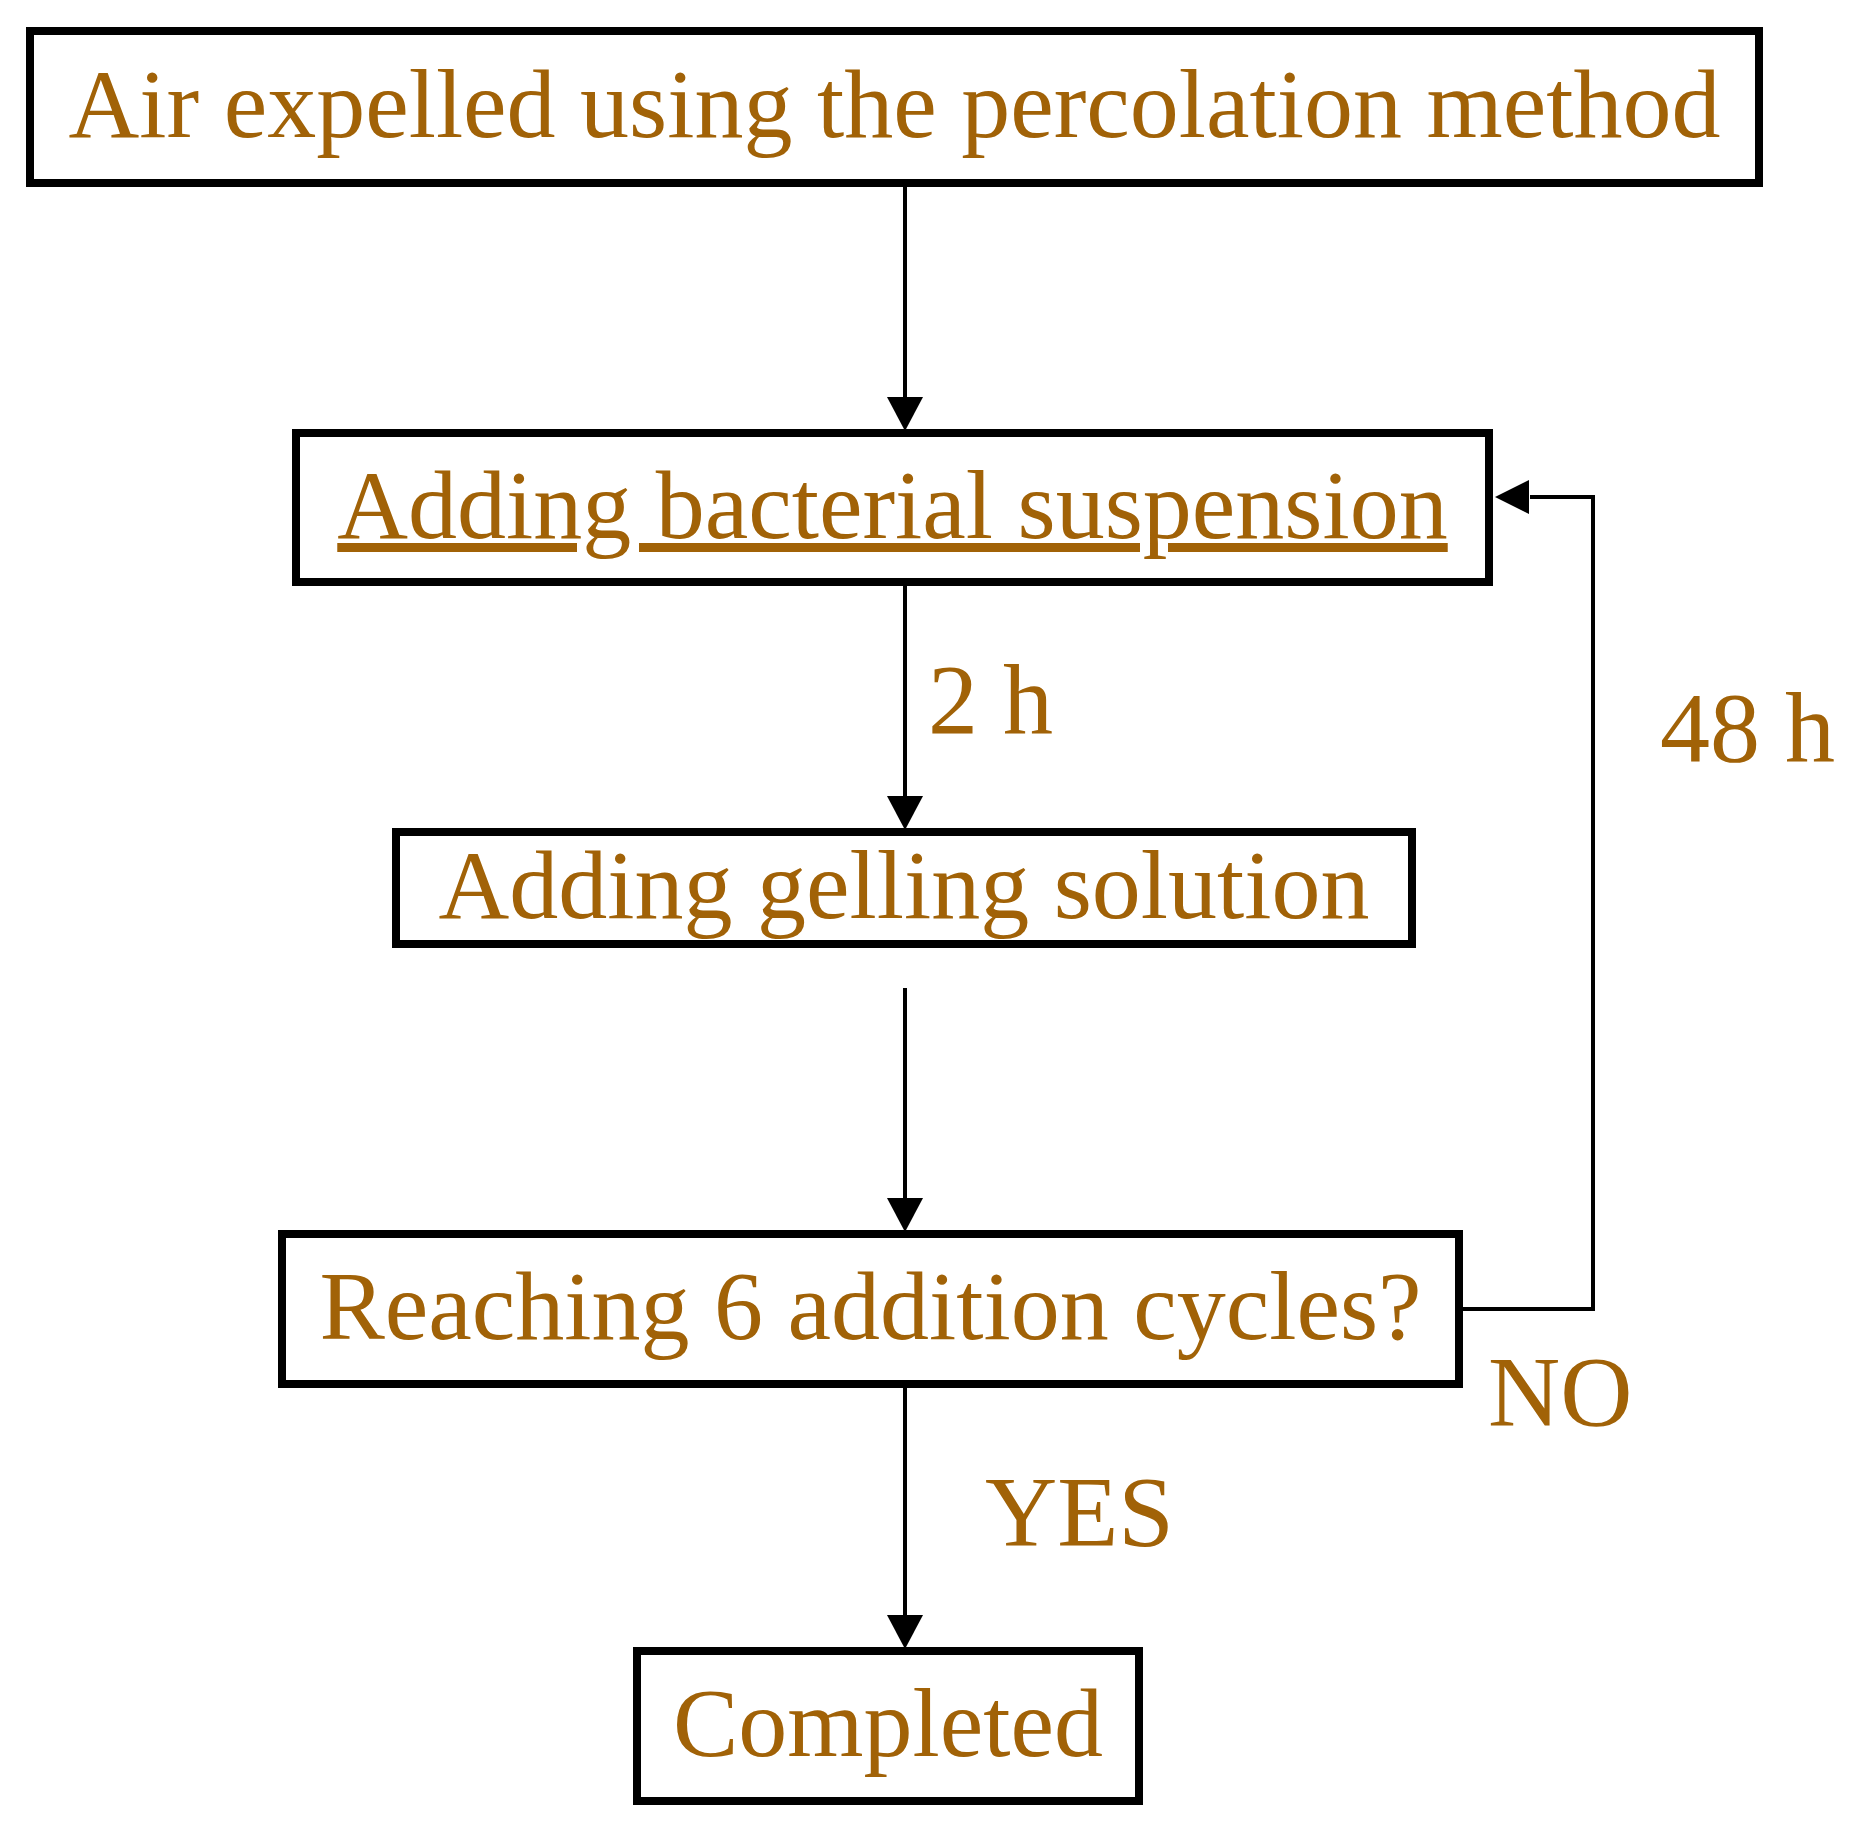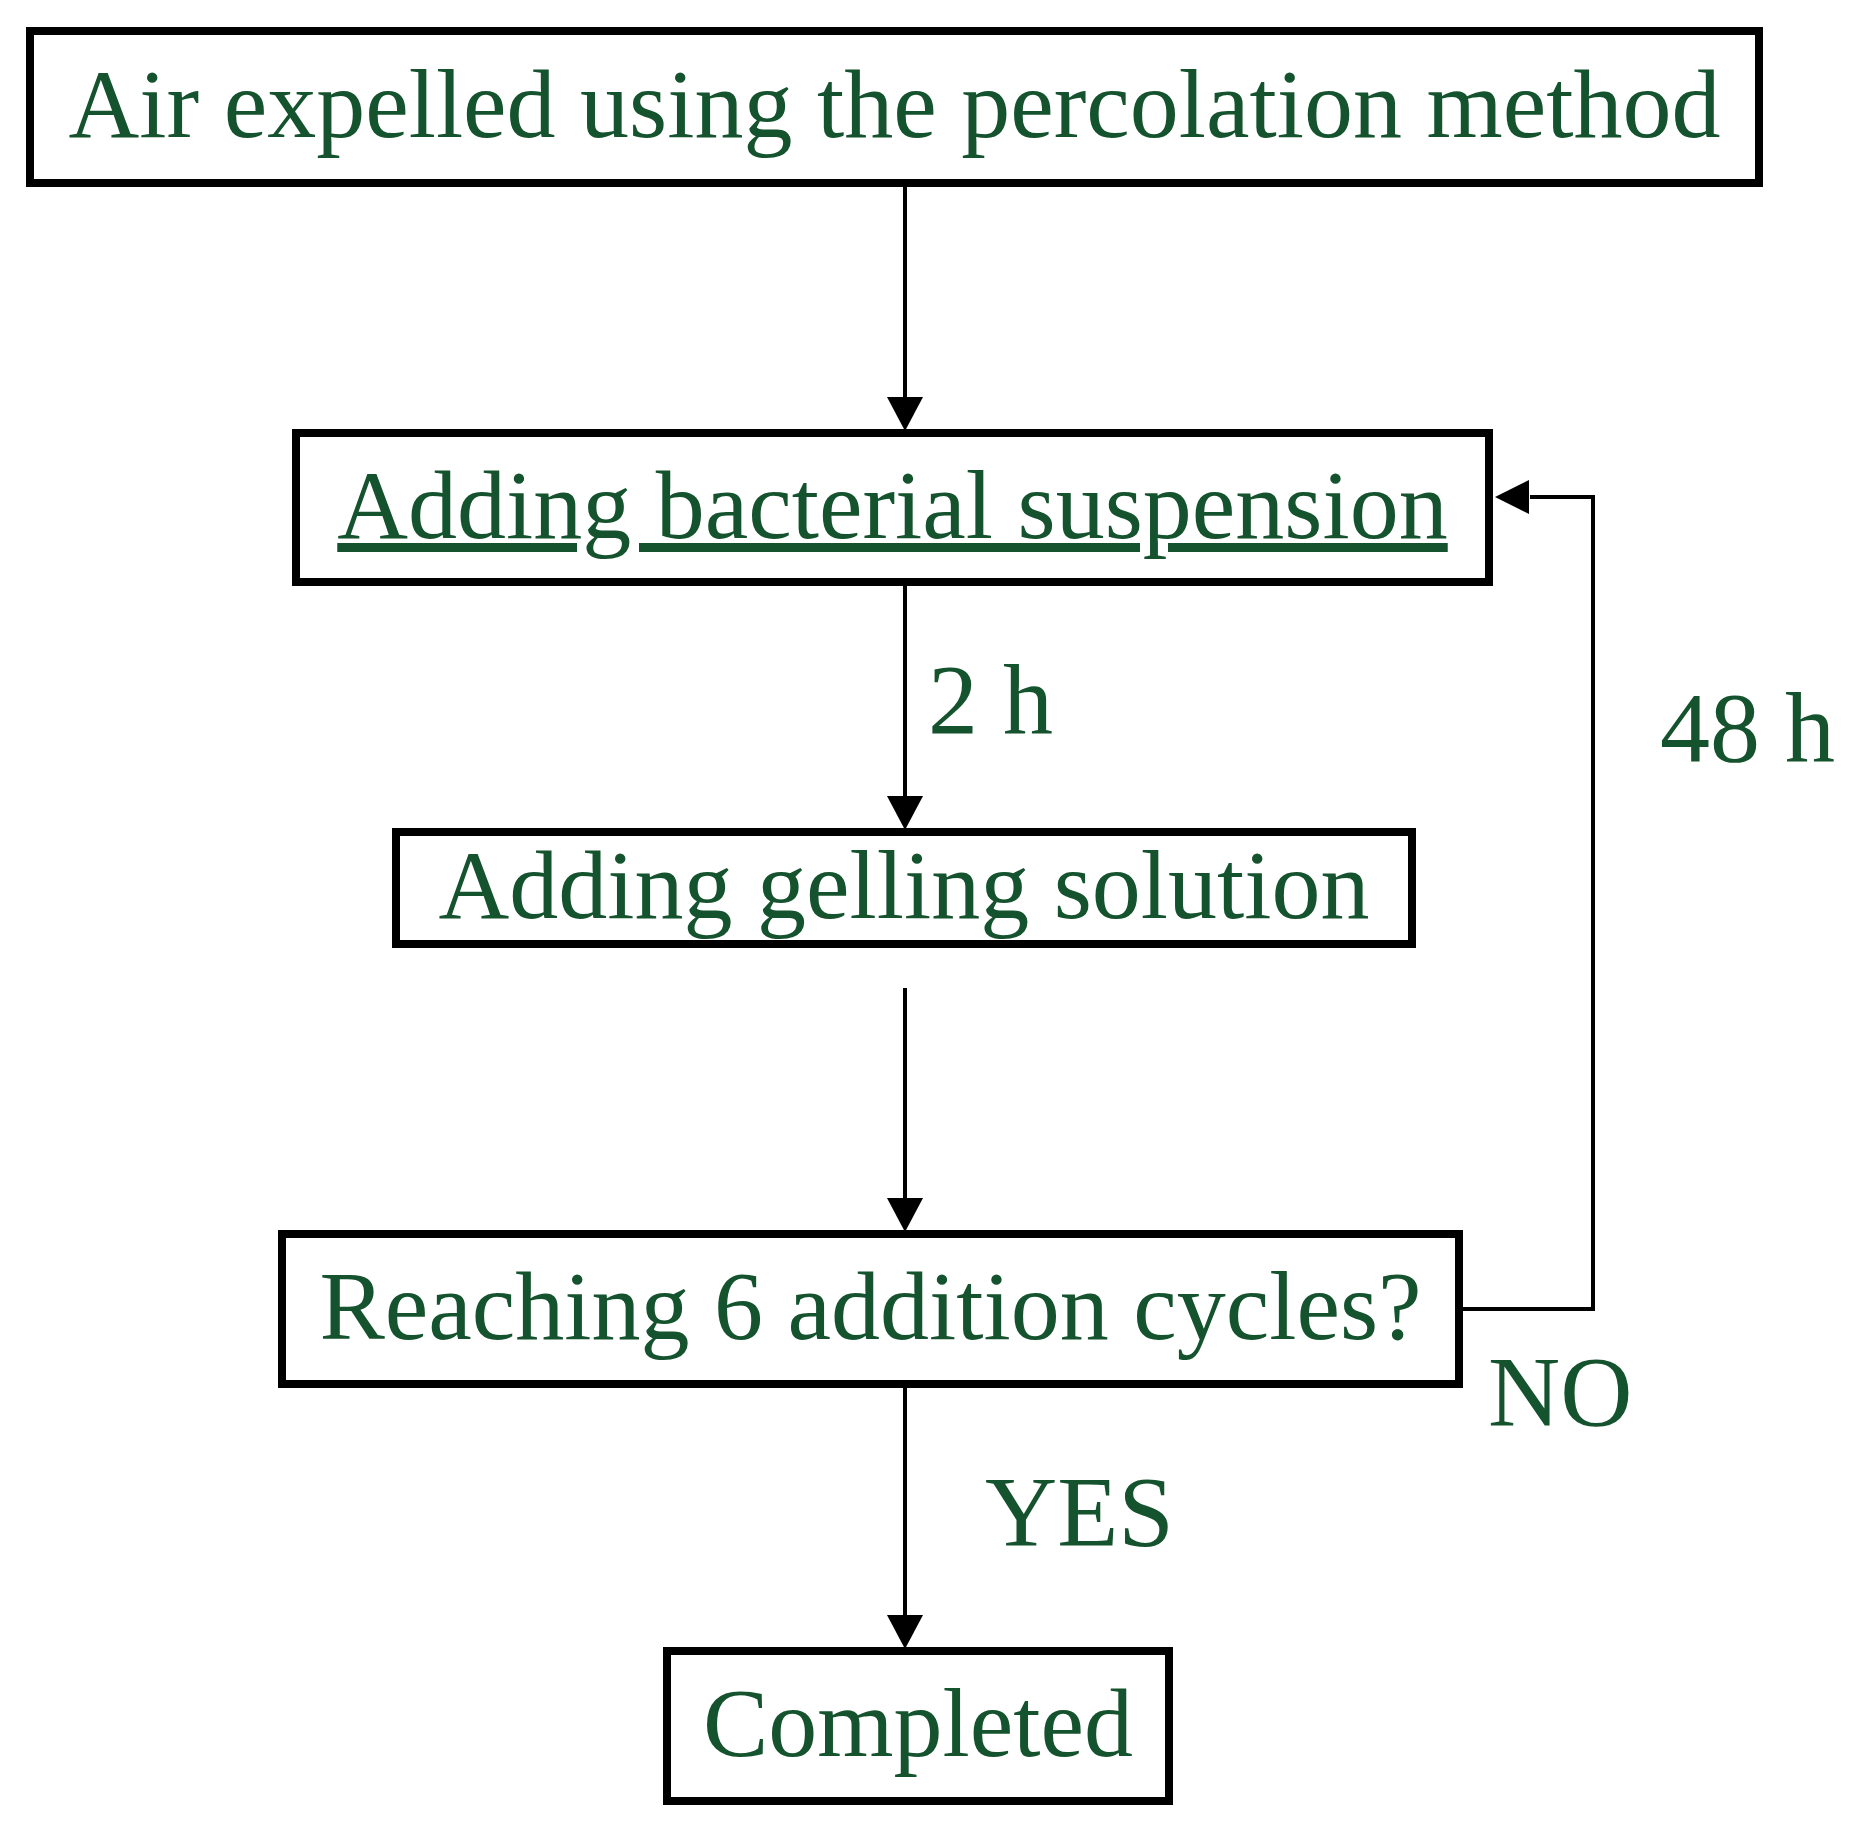--- a/index.html
+++ b/index.html
@@ -6,21 +6,21 @@
     margin: 0;
     padding: 0;
     background: #ffffff;
   }
   .canvas {
     position: relative;
     width: 1859px;
     height: 1829px;
     background: #ffffff;
     font-family: "Liberation Serif", "DejaVu Serif", serif;
-    color: #14532d;
+    color: #a16207;
     overflow: hidden;
   }
   .arrow-layer {
     position: absolute;
     left: 0;
     top: 0;
     width: 1859px;
     height: 1829px;
   }
   .node {
@@ -44,21 +44,21 @@
     position: absolute;
     font-size: 100px;
     line-height: 1;
     white-space: nowrap;
   }
   
   #node-start      { left: 26px;  top: 27px;   width: 1737px; height: 160px; }
   #node-bacterial  { left: 292px; top: 429px;  width: 1201px; height: 157px; text-decoration: underline; }
   #node-gelling    { left: 392px; top: 828px;  width: 1024px; height: 120px; }
   #node-decision   { left: 278px; top: 1230px; width: 1185px; height: 158px; }
-  #node-completed  { left: 663px; top: 1647px; width: 510px;  height: 158px; }
+  #node-completed  { left: 633px; top: 1647px; width: 510px;  height: 158px; }
   
   #label-2h  { left: 928px;  top: 650px;  }
   #label-48h { left: 1660px; top: 678px; font-family: Liberation Serif, serif;  }
   #label-no  { left: 1488px; top: 1342px; }
   #label-yes { left: 985px;  top: 1462px; }
 </style>
 </head>
 <body>
 
 <div class="canvas">

